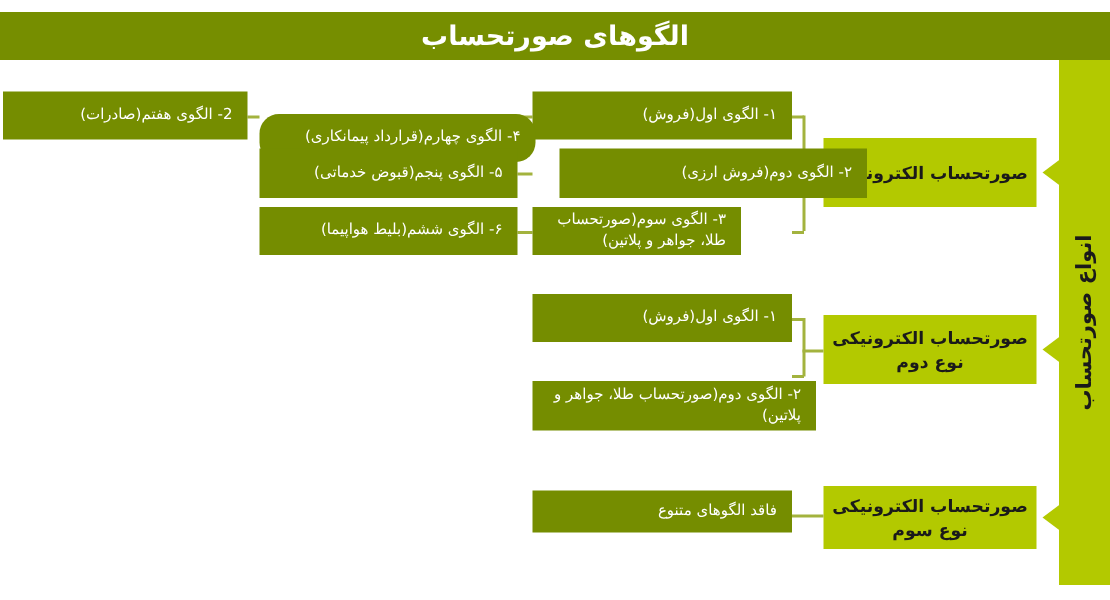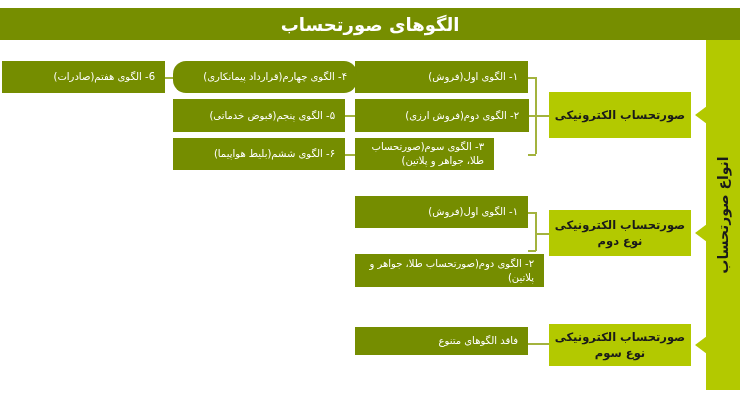--- a/index.html
+++ b/index.html
@@ -82,37 +82,37 @@
 <div class="line" style="left:528px; top:115px; width:8px; height:1.5px;"></div>
 <div class="line" style="left:528px; top:154px; width:8px; height:1.5px;"></div>
 <div class="line" style="left:345px; top:77px; width:10px; height:1.5px;"></div>
 <div class="line" style="left:345px; top:115px; width:10px; height:1.5px;"></div>
 <div class="line" style="left:345px; top:154px; width:10px; height:1.5px;"></div>
 <div class="line" style="left:165px; top:77px; width:8px; height:1.5px;"></div>
 
 <div class="pbox" style="left:355px; top:61px; width:173px; height:32px;">
   <span>۱- الگوی اول(فروش)</span>
 </div>
-<div class="pbox" style="left:355px; top:99px; width:174px; height:33px;">
+<div class="pbox" style="left:373px; top:99px; width:205px; height:33px;">
   <span>۲- الگوی دوم(فروش ارزی)</span>
 </div>
 <div class="pbox" style="left:355px; top:138px; width:139px; height:32px;">
   <span>۳- الگوی سوم(صورتحساب طلا، جواهر و پلاتین)</span>
 </div>
-<div class="pbox" style="left:173px; top:61px; width:184px; height:32px;border-radius:13px;">
+<div class="pbox" style="left:173px; top:76px; width:184px; height:32px;border-radius:13px;">
   <span>۴- الگوی چهارم(قرارداد پیمانکاری)</span>
 </div>
 <div class="pbox" style="left:173px; top:99px; width:172px; height:33px;">
   <span>۵- الگوی پنجم(قبوض خدماتی)</span>
 </div>
 <div class="pbox" style="left:173px; top:138px; width:172px; height:32px;">
   <span>۶- الگوی ششم(بلیط هواپیما)</span>
 </div>
 <div class="pbox" style="left:2px; top:61px; width:163px; height:32px;">
-  <span>6- الگوی هفتم(صادرات)</span>
+  <span>2- الگوی هفتم(صادرات)</span>
 </div>
 
 <div class="line" style="left:535px; top:233px; width:14px; height:1.5px;"></div>
 <div class="line" style="left:535px; top:212px; width:1.5px; height:39px;"></div>
 <div class="line" style="left:528px; top:212px; width:8px; height:1.5px;"></div>
 <div class="line" style="left:528px; top:250px; width:8px; height:1.5px;"></div>
 
 <div class="pbox" style="left:355px; top:196px; width:173px; height:32px;">
   <span>۱- الگوی اول(فروش)</span>
 </div>

